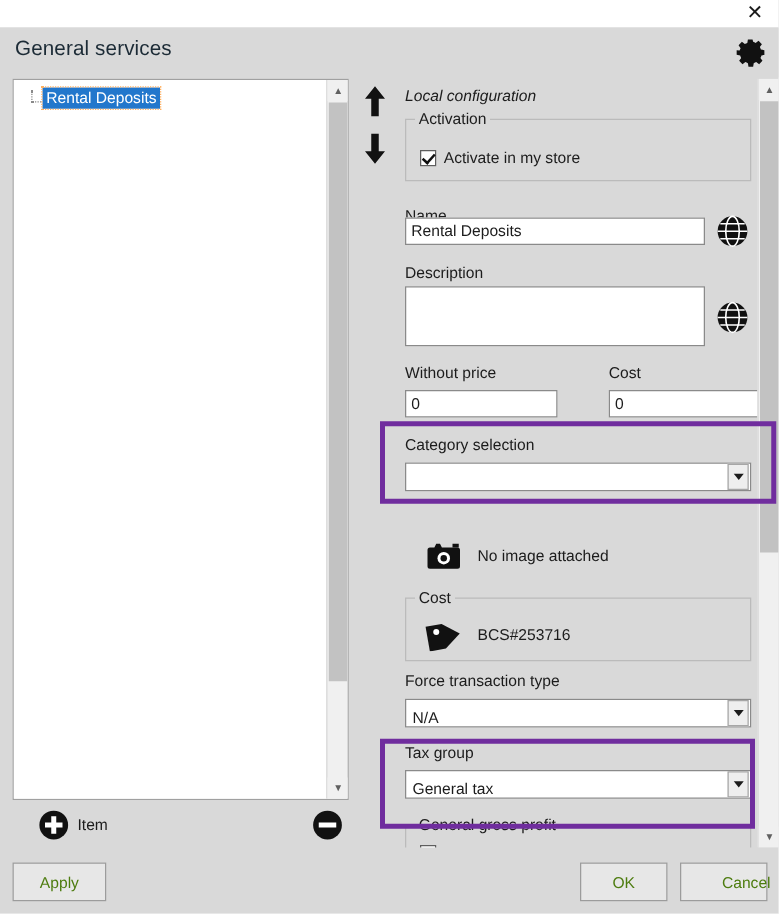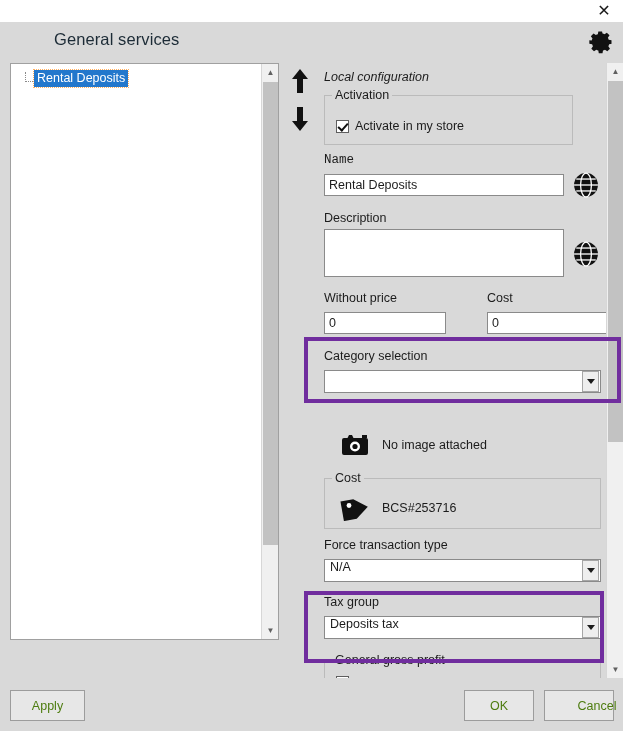--- a/index.html
+++ b/index.html
@@ -44,21 +44,20 @@
     left: 0; top: 22px;
     width: 623px; height: 40px;
     background: #d9d9d9;
   }
   .page-title {
     position: absolute;
     left: 12px; top: 8px;
     font-size: 16.5px;
     color: #1c2b36;
     letter-spacing: 0.1px;
-    margin-left: 42px;
   }
   .gear-btn {
     position: absolute;
     right: 8px; top: 6px;
     width: 28px; height: 28px;
     cursor: pointer;
   }
 
   
   .tree-panel {
@@ -208,21 +207,21 @@
     background: #ffffff;
     border: 1px solid #8a8a8a;
     box-sizing: border-box;
   }
   .combo {
     position: absolute;
     background: #ffffff;
     border: 1px solid #8a8a8a;
     box-sizing: border-box;
     display: flex;
-    align-items: flex-start;
+    align-items: flex-end;
     cursor: pointer;
   }
   .combo-text {
     flex: 1;
     padding-left: 5px;
     font-size: 12.5px;
     color: #1c1c1c;
     white-space: nowrap;
     overflow: hidden;
   }
@@ -380,29 +379,29 @@
         <path fill="#111111" d="M10 25 L18 15 L13 15 L13 1 L7 1 L7 15 L2 15 Z"></path>
       </svg>
     </div>
   </div>
 
   <div class="config-panel">
     <div class="config-scroll-area">
 
       <div class="local-config">Local configuration</div>
 
-      <div class="groupbox" style="left:6px; top:32px; width:249px; height:50px;">
+      <div class="groupbox" style="left:6px; top:32px; width:277px; height:50px;">
         <span class="gb-title">Activation</span>
       </div>
       <div class="checkrow" style="left:18px; top:56px;">
         <span class="checkbox checked"></span>
         <span>Activate in my store</span>
       </div>
 
-      <div class="field-label" style="left:6px; top:90px;font-family:Liberation Mono, monospace;">Name</div>
+      <div class="field-label" style="left:6px; top:103px;">Name</div>
       <input class="textinput" style="left: 6px; top: 111px; width: 240px; height: 22px;" value="Rental Deposits">
       <div class="globe" style="left:255px; top:109px;">
         <svg width="26" height="26" viewBox="0 0 24 24">
           <circle cx="12" cy="12" r="11" fill="#111111"></circle>
           <g stroke="#ffffff" stroke-width="1.2" fill="none">
             <ellipse cx="12" cy="12" rx="5" ry="11"></ellipse>
             <line x1="1" y1="12" x2="23" y2="12"></line>
             <line x1="3" y1="6.5" x2="21" y2="6.5"></line>
             <line x1="3" y1="17.5" x2="21" y2="17.5"></line>
           </g>
@@ -460,21 +459,21 @@
       <div class="field-label" style="left:6px; top:475px;">Force transaction type</div>
       <div class="combo" style="left:6px; top:496px; width:277px; height:23px;">
         <span class="combo-text">N/A</span>
         <span class="combo-arrow">
             <i></i>
           </span>
       </div>
 
       <div class="field-label" style="left:6px; top:532px;">Tax group</div>
       <div class="combo" style="left:6px; top:553px; width:277px; height:23px;">
-        <span class="combo-text">Deposits tax</span>
+        <span class="combo-text">General tax</span>
         <span class="combo-arrow">
             <i></i>
           </span>
       </div>
 
       <div class="groupbox" style="left:6px; top:597px; width:277px; height:60px;">
         <span class="gb-title">General gross profit</span>
       </div>
       <div class="checkrow" style="left:18px; top:613px;">
         <span class="checkbox"></span>
@@ -485,18 +484,33 @@
     <div class="cfg-sb">
       <div class="sb-arrow up">▲</div>
       <div class="sb-thumb" style="top:18px;height:361px;"></div>
       <div class="sb-arrow down">▼</div>
     </div>
   </div>
 
   <div class="hl" style="left:304px; top:337px; width:317px; height:66px;"></div>
   <div class="hl" style="left:304px; top:591px; width:300px; height:72px;"></div>
 
+  <div class="item-bar">
+    <div class="plus-btn">
+      <svg width="24" height="24" viewBox="0 0 24 24">
+        <circle cx="12" cy="12" r="11.5" fill="#111111"></circle>
+        <path fill="#ffffff" d="M10 5 h4 v5 h5 v4 h-5 v5 h-4 v-5 h-5 v-4 h5 z"></path>
+      </svg>
+    </div>
+    <div class="item-label">Item</div>
+    <div class="minus-btn">
+      <svg width="24" height="24" viewBox="0 0 24 24">
+        <circle cx="12" cy="12" r="11.5" fill="#111111"></circle>
+        <rect x="5" y="10" width="14" height="4" fill="#ffffff"></rect>
+      </svg>
+    </div>
+  </div>
 
   <div class="btn btn-apply">Apply</div>
   <div class="btn btn-ok">OK</div>
   <div class="btn btn-cancel">Cancel</div>
 
 </div>
 
 </body></html>

